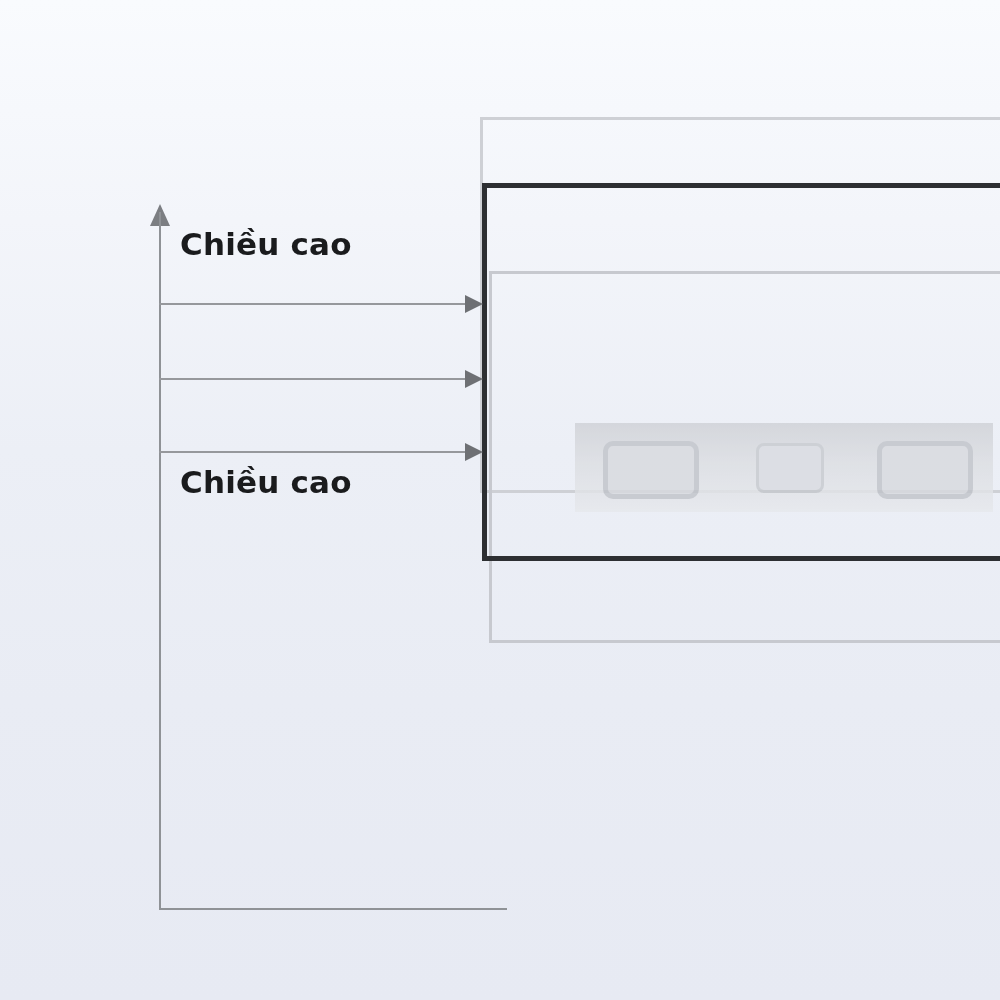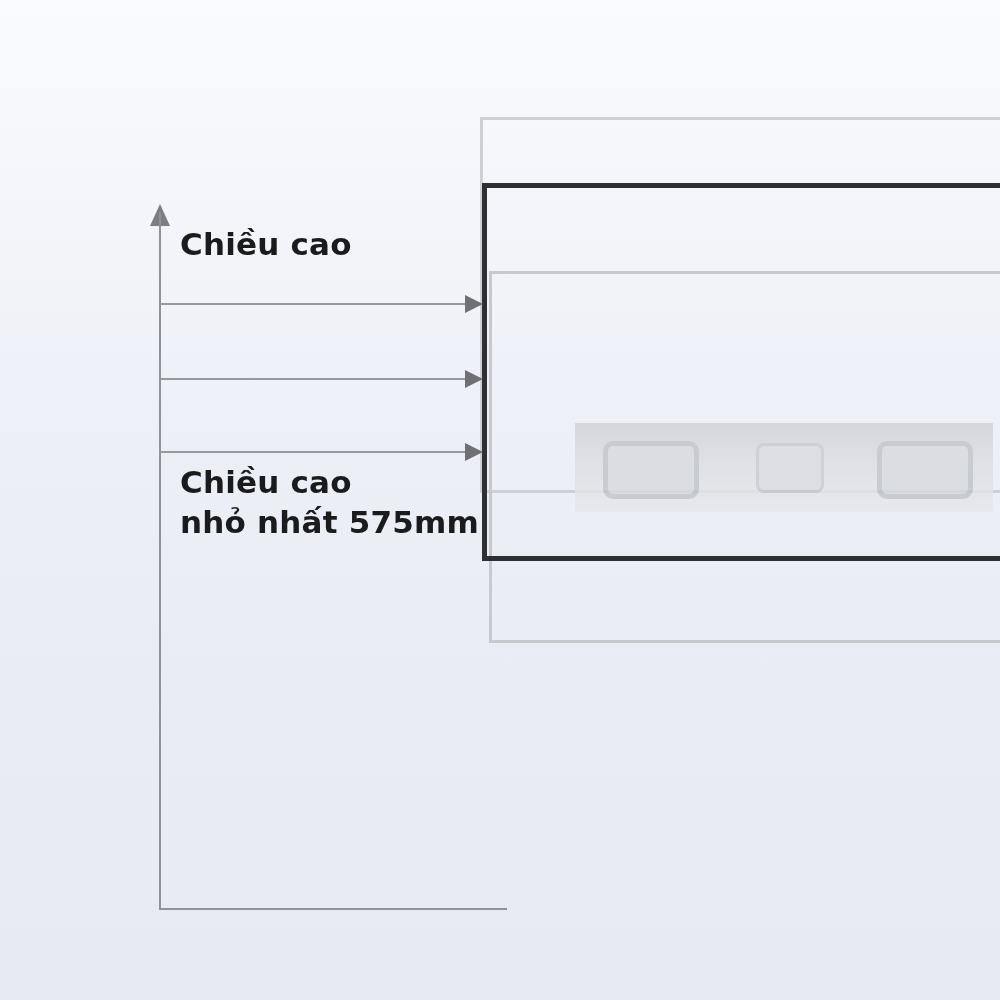--- a/index.html
+++ b/index.html
@@ -138,21 +138,20 @@
   <div class="abs hline-bottom"></div>
   <div class="abs harrow a1"></div>
   <div class="abs harrow a2"></div>
   <div class="abs harrow a3"></div>
 
   <div class="abs mlabel top">
     <div>Chiều cao</div>
   </div>
   <div class="abs mlabel bot">
     <div>Chiều cao</div>
-    <div>nhỏ nhất 575mm</div>
   </div>
 
   <div class="abs ghost-bar">
     <div class="ghost-ring" style="left:28px;"></div>
     <div class="ghost-ring" style="left:302px;"></div>
     <div class="ghost-plate"></div>
   </div>
 
   <div class="abs bar-lip"></div>
   <div class="abs bar">

